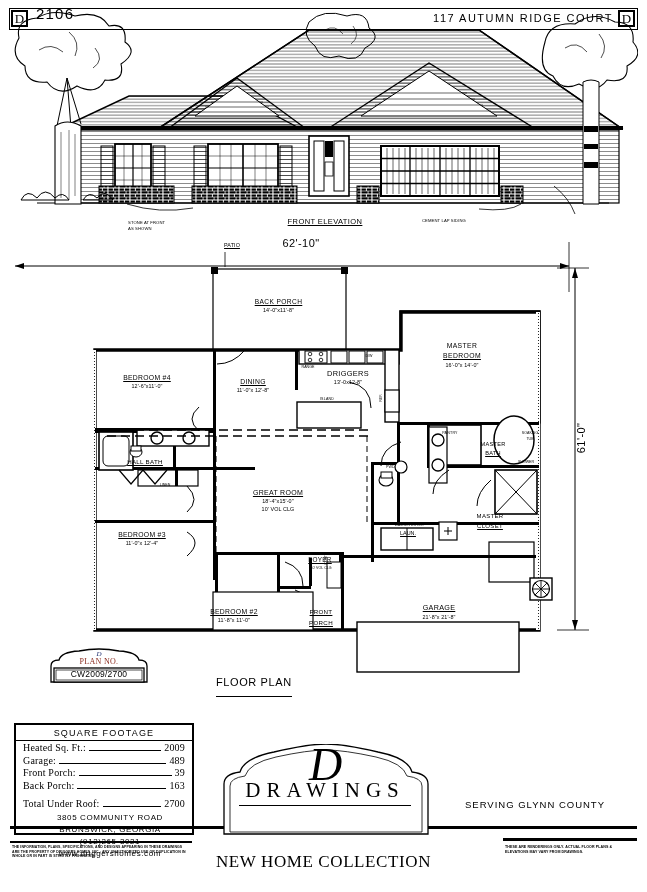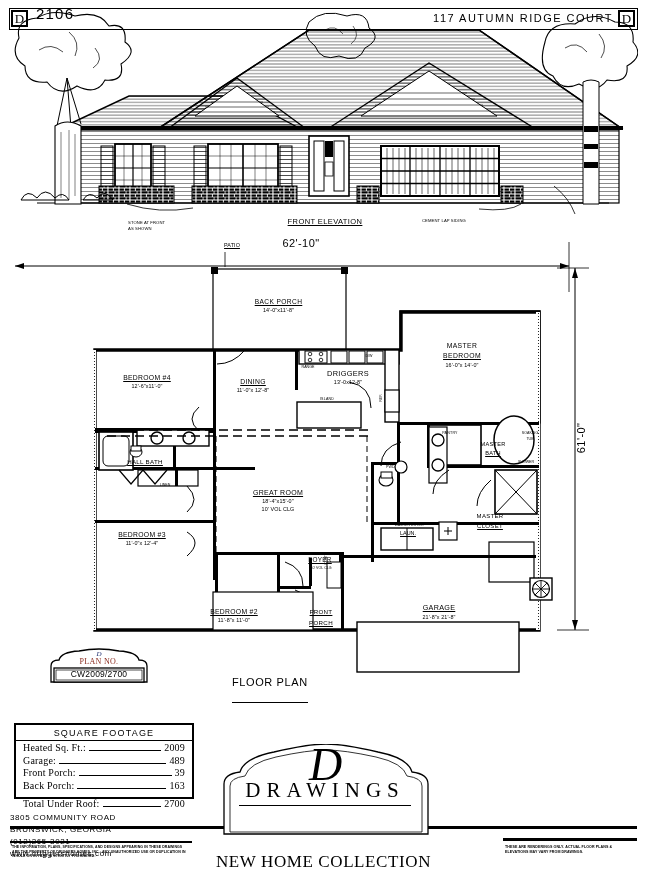--- a/index.html
+++ b/index.html
@@ -25,53 +25,53 @@
   .hdr-left{position:absolute;left:36px;top:5px;font-size:15px;letter-spacing:1.2px;}
   .hdr-right{position:absolute;right:34px;top:12px;font-size:11px;letter-spacing:1.5px;}
 
   
   .elev{position:absolute;left:9px;top:8px;width:629px;height:212px;overflow:hidden;}
 
   
   .fp{position:absolute;left:9px;top:222px;width:629px;height:490px;}
 
   
-  .sqft{position:absolute;left:14px;top:723px;width:180px;height:76px;
+  .sqft{position:absolute;left:14px;top:723px;width:180px;height:112px;
         border:2px solid #000;box-sizing:border-box;background:#fff;}
   .sqft h4{margin:0;padding:3px 0 2px;text-align:center;font-size:9px;
            letter-spacing:1.2px;font-weight:normal;border-bottom:1.5px solid #000;}
   .sqrow{display:flex;align-items:baseline;font-size:10px;padding:1.4px 7px 0 7px;
          letter-spacing:.2px;font-family:Liberation Serif, serif;}
   .sqrow .nm{white-space:nowrap;}
   .sqrow .ldr{flex:1;border-bottom:1px solid #000;margin:0 3px 2px 3px;height:5px;}
   .sqrow .vl{white-space:nowrap;}
 
   .plaque{position:absolute;left:45px;top:648px;width:108px;height:34px;}
 
-  .addr{position:absolute;left:10px;top:812px;width:200px;
+  .addr{position:absolute;left:10px;top:812px;width:200px;text-align:center;
         font-size:8px;line-height:12px;letter-spacing:.6px;}
   .legal{position:absolute;left:12px;top:845px;width:176px;font-size:3.5px;
          line-height:4.6px;letter-spacing:.1px;font-weight:bold;}
   .legal-rule{position:absolute;left:10px;top:841px;width:182px;height:2px;background:#000;}
 
   .disc{position:absolute;left:505px;top:845px;width:130px;font-size:3.6px;
         line-height:5px;letter-spacing:.1px;font-weight:bold;}
   .disc-rule{position:absolute;left:503px;top:838px;width:134px;height:3px;background:#000;}
 
   .serving{position:absolute;left:430px;top:798px;width:210px;text-align:center;
            font-size:9.5px;line-height:14px;letter-spacing:1px;}
 
   .footer-rule{position:absolute;left:10px;top:826px;width:627px;height:2.5px;background:#000;}
 
   .logo{position:absolute;left:218px;top:744px;width:215px;height:92px;}
   .nhc{position:absolute;left:0;top:852px;width:647px;text-align:center;
        font-family:"Liberation Serif",serif;font-size:17px;letter-spacing:.6px;}
 
-  .floorplan-title{position:absolute;left:232px;top:676px;font-family:"Liberation Sans",sans-serif;
-      font-size:11px;letter-spacing:.6px;border-bottom:1.4px solid #000;padding-bottom:14px;}
+  .floorplan-title{position:absolute;left:216px;top:676px;font-family:"Liberation Sans",sans-serif;
+      font-size:11px;letter-spacing:.6px;border-bottom:1.4px solid #000;padding-bottom:8px;}
 </style>
 </head>
 <body>
 
 <div class="sheet">
 
   <div class="topbar"></div>
   <div class="dbox l">D</div>
   <div class="dbox r">D</div>
   <div class="hdr-left">2106</div>
@@ -528,20 +528,21 @@
     <div>www.driggershomes.com</div>
   </div>
 
   <div class="legal-rule"></div>
   <div class="legal">THE INFORMATION, PLANS, SPECIFICATIONS, AND DESIGNS APPEARING IN THESE DRAWINGS ARE THE PROPERTY OF DRIGGERS HOMES, INC.; ANY UNAUTHORIZED USE OR DUPLICATION IN WHOLE OR IN PART IS STRICTLY PROHIBITED.</div>
 
   <div class="disc-rule"></div>
   <div class="disc">THESE ARE RENDERINGS ONLY. ACTUAL FLOOR PLANS &amp; ELEVATIONS MAY VARY FROM DRAWINGS.</div>
 
   <div class="serving">
+    <div>SERVING GLYNN COUNTY</div>
   </div>
 
   <div class="logo">
     <svg width="215" height="92" viewBox="0 0 215 92">
       <path d="M6,90 L6,40 Q6,30 22,28 Q26,14 56,8 Q90,0 108,0 Q126,0 160,8 Q190,14 194,28
                Q210,30 210,40 L210,90 Z" fill="#fff" stroke="#000" stroke-width="1.3"></path>
       <path d="M12,88 L12,42 Q12,34 27,32 Q31,19 58,13 Q90,6 108,6 Q126,6 158,13
                Q185,19 189,32 Q204,34 204,42 L204,88 Z" fill="#fff" stroke="#000" stroke-width="0.8"></path>
     </svg>
     <div style="position:absolute;left:0;top:-2px;width:215px;text-align:center;

